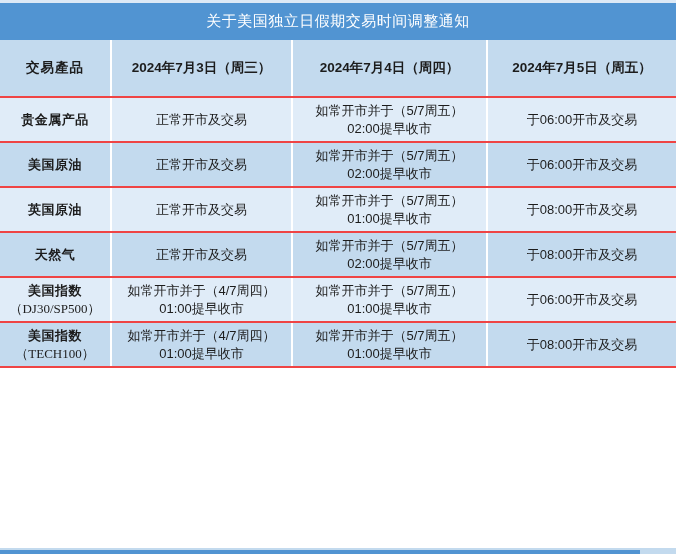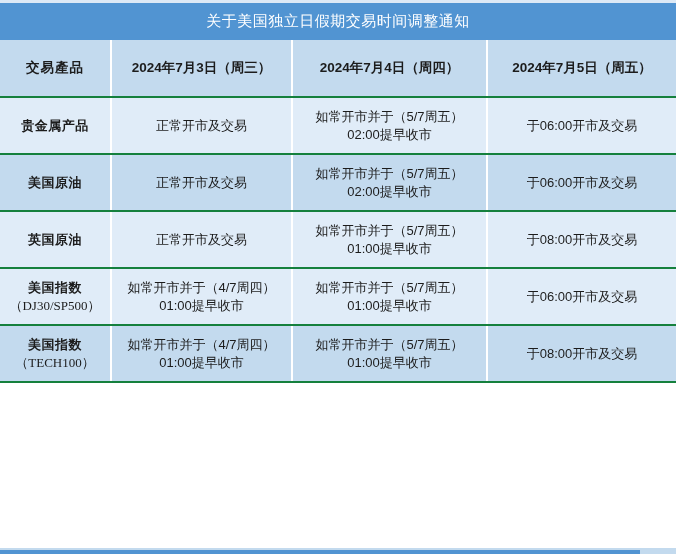--- a/index.html
+++ b/index.html
@@ -48,21 +48,21 @@
   }
 
   .notice-table col.c-product { width: 111px; }
   .notice-table col.c-d1      { width: 181px; }
   .notice-table col.c-d2      { width: 195px; }
   .notice-table col.c-d3      { width: 189px; }
 
   .notice-table th,
   .notice-table td {
     border-right: 2px solid #ffffff;
-    border-bottom: 2px solid #15803d;
+    border-bottom: 2px solid #ef4444;
     text-align: center;
     vertical-align: middle;
     color: #1c1c1c;
     font-size: 13px;
     line-height: 1.35;
     padding: 2px 3px;
     box-sizing: border-box;
   }
   .notice-table th:last-child,
   .notice-table td:last-child {
@@ -74,21 +74,21 @@
   .notice-table thead th {
     background: #c3daee;
     font-weight: bold;
     font-size: 13.5px;
   }
   .notice-table thead th.col-product {
     letter-spacing: 1px;
   }
 
   
-  .notice-table tbody tr { height: 57px; }
+  .notice-table tbody tr { height: 45px; }
   .notice-table tbody tr.row-light td { background: #e0ecf8; }
   .notice-table tbody tr.row-dark  td { background: #c3daee; }
 
   .cell-product {
     font-weight: bold;
     font-size: 13.5px;
     letter-spacing: 0.5px;
   }
   .cell-product .code {
     display: block;
@@ -162,20 +162,27 @@
 02:00提早收市</td>
           <td class="cell-text">于06:00开市及交易</td>
         </tr>
         <tr class="row-light">
           <td class="cell-product"><span>英国原油</span></td>
           <td class="cell-text">正常开市及交易</td>
           <td class="cell-text">如常开市并于（5/7周五）
 01:00提早收市</td>
           <td class="cell-text">于08:00开市及交易</td>
         </tr>
+        <tr class="row-dark">
+          <td class="cell-product"><span>天然气</span></td>
+          <td class="cell-text">正常开市及交易</td>
+          <td class="cell-text">如常开市并于（5/7周五）
+02:00提早收市</td>
+          <td class="cell-text">于08:00开市及交易</td>
+        </tr>
         <tr class="row-light">
           <td class="cell-product"><span>美国指数</span><span class="code">（DJ30/SP500）</span></td>
           <td class="cell-text">如常开市并于（4/7周四）
 01:00提早收市</td>
           <td class="cell-text">如常开市并于（5/7周五）
 01:00提早收市</td>
           <td class="cell-text">于06:00开市及交易</td>
         </tr>
         <tr class="row-dark">
           <td class="cell-product"><span>美国指数</span><span class="code">（TECH100）</span></td>

